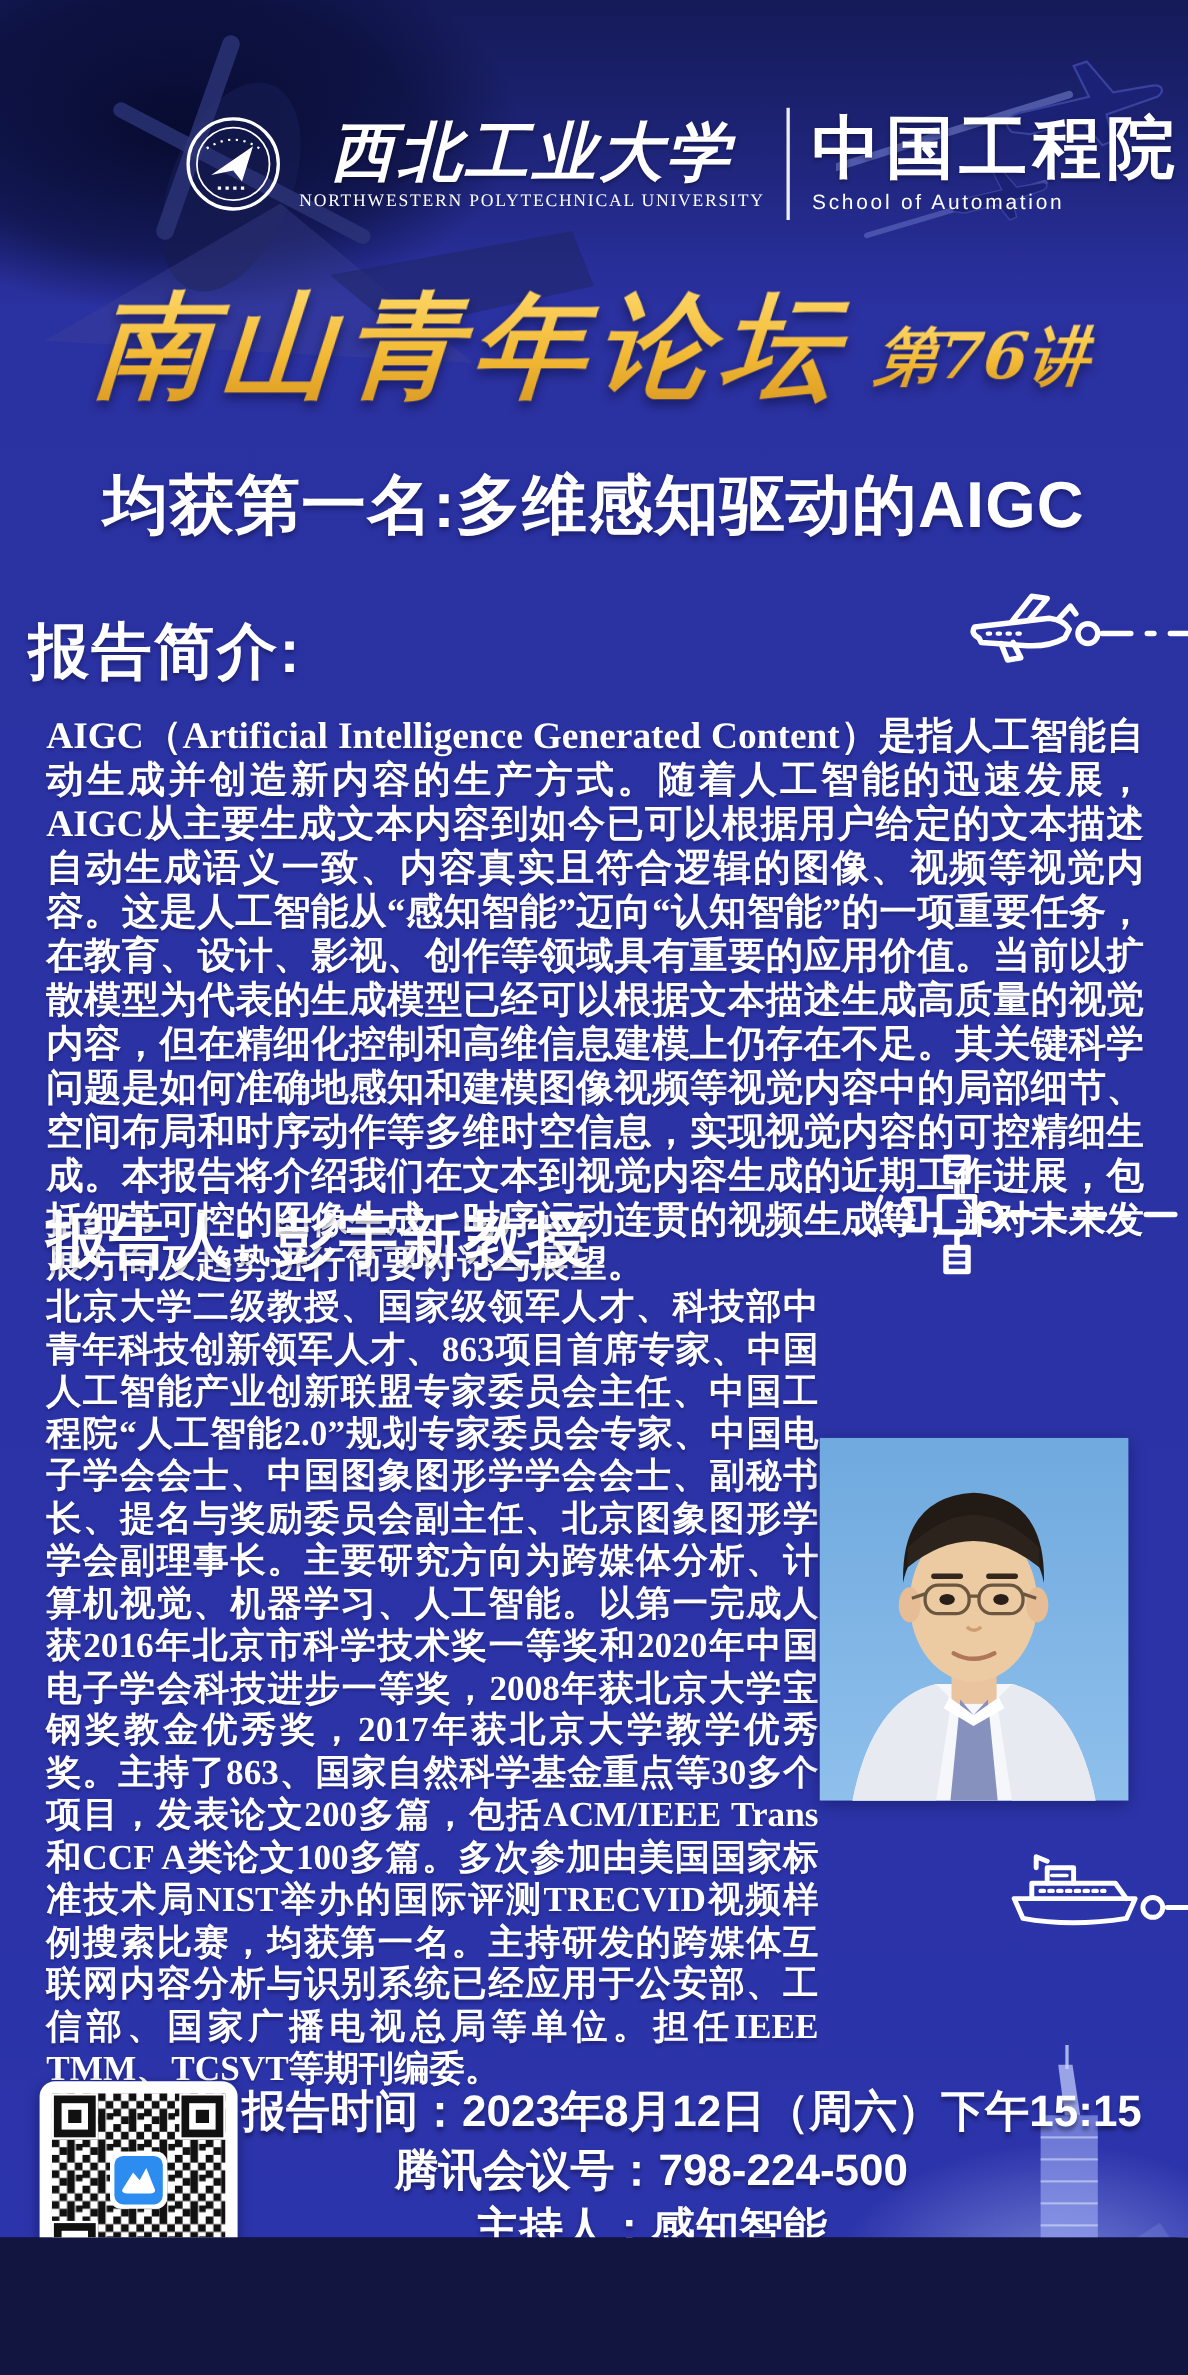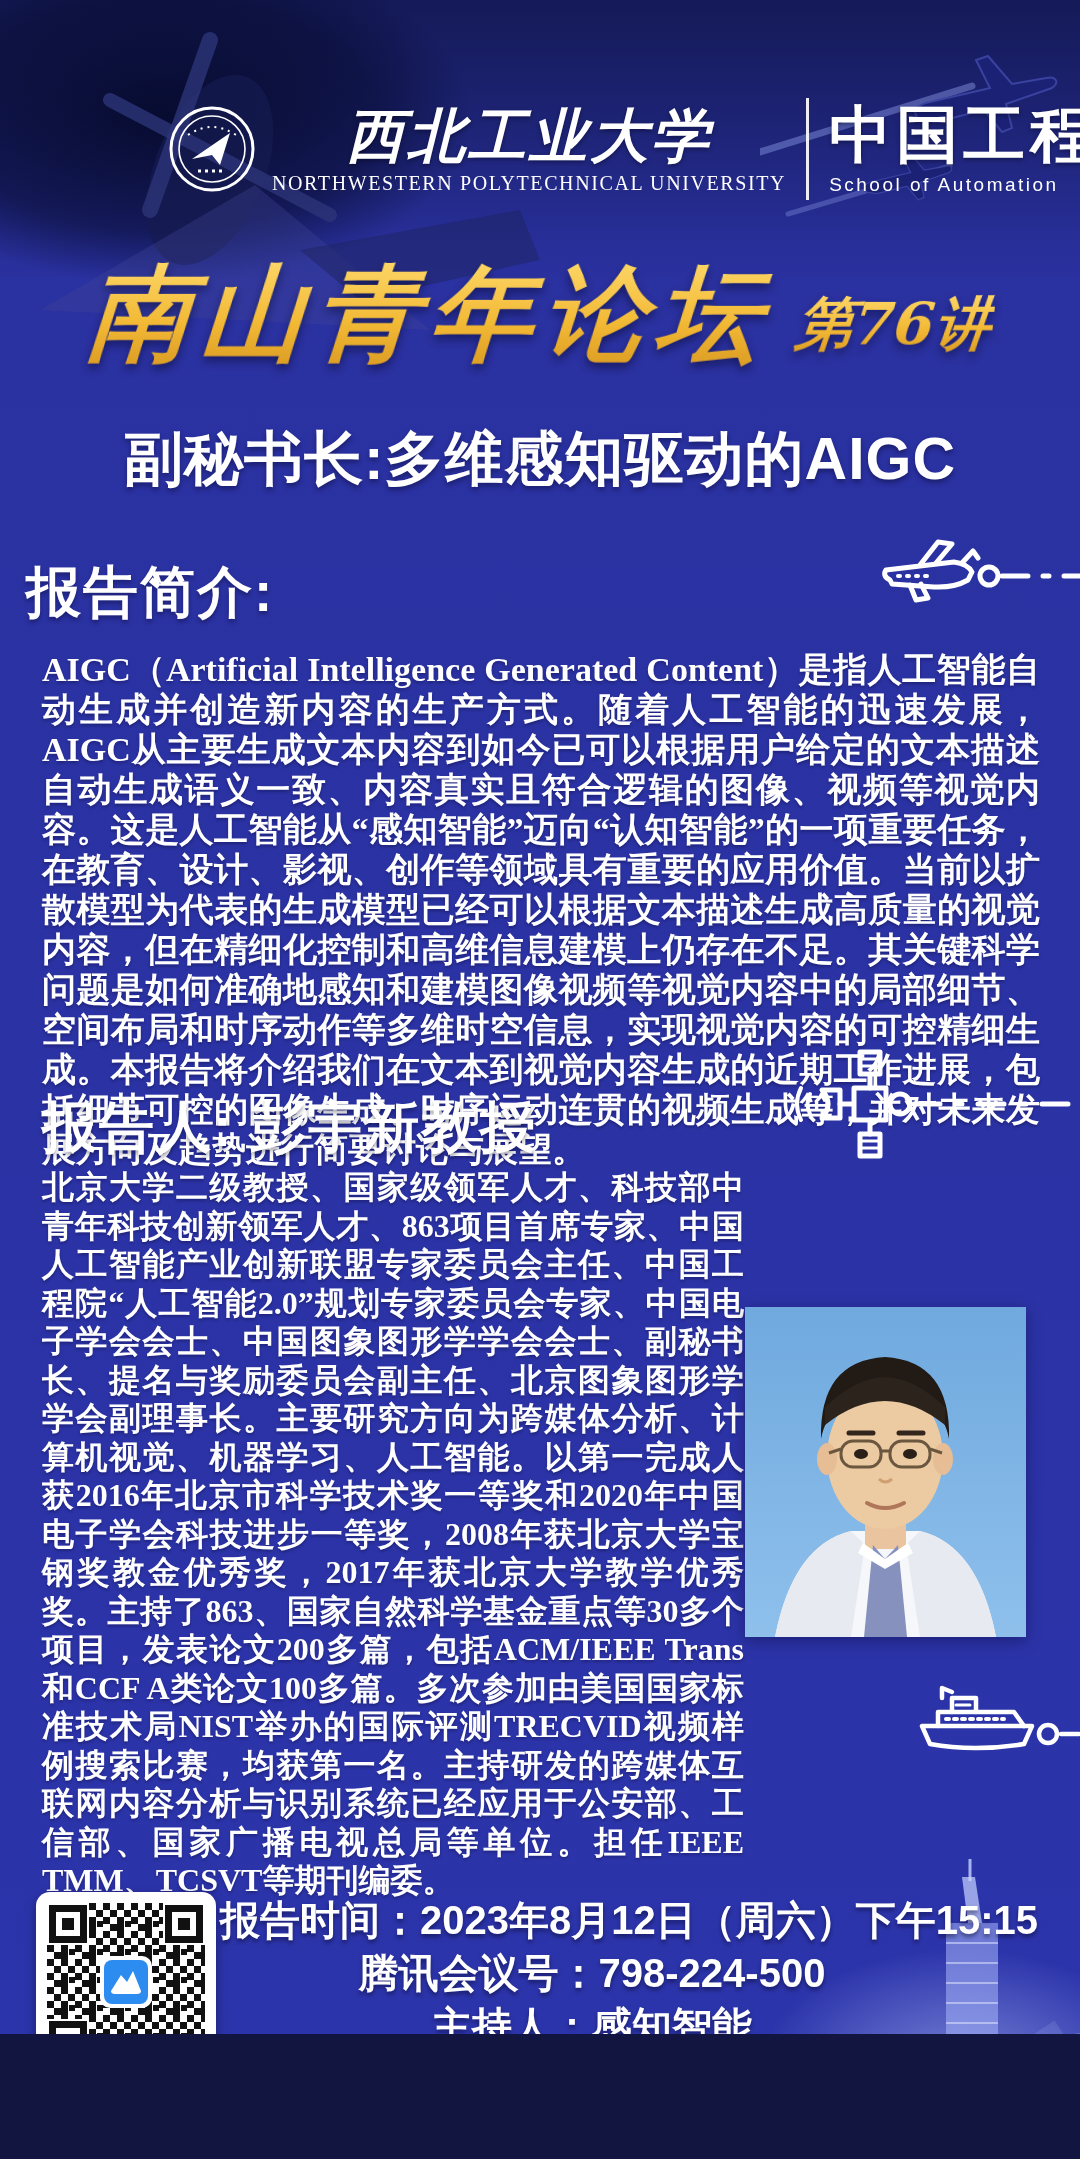--- a/index.html
+++ b/index.html
@@ -10,21 +10,21 @@
   
   .top-shade{left:0;top:0;width:1080px;height:280px;
     background:linear-gradient(180deg,rgba(9,13,52,.55),rgba(9,13,52,0));}
   .top-photo{left:0;top:0;width:540px;height:340px;
     background:radial-gradient(ellipse 72% 62% at 30% 34%,rgba(6,10,44,.94),rgba(6,10,44,.55) 55%,rgba(6,10,44,0) 80%);}
   
   .brand-row{left:168px;top:98px;display:flex;align-items:center;}
   .brand-cn{margin-left:16px;text-align:center;}
   .brand-cal{font-family:"DejaVu Serif","Liberation Serif",serif;font-style:italic;font-weight:bold;
     font-size:58px;line-height:64px;letter-spacing:3px;text-shadow:0 2px 4px rgba(0,0,20,.4);white-space:nowrap;}
-  .brand-en{font-family:"Liberation Serif",serif;font-size:20px;letter-spacing:1.6px;margin-top:4px;white-space:nowrap;}
+  .brand-en{font-family:"Liberation Serif",serif;font-size:16px;letter-spacing:1.6px;margin-top:4px;white-space:nowrap;}
   .brand-div{width:3px;height:102px;background:rgba(255,255,255,.92);margin:0 20px;}
   .school-cn{font-size:62px;font-weight:bold;letter-spacing:5px;line-height:66px;text-shadow:0 2px 4px rgba(0,0,20,.4);white-space:nowrap;}
   .school-en{font-size:19px;letter-spacing:2.5px;margin-top:6px;white-space:nowrap;}
   
   .forum-title{left:0;top:246px;width:1080px;text-align:center;white-space:nowrap;}
   .gold{background:linear-gradient(180deg,#ffdd72 0%,#f2b935 55%,#d2901c 100%);
     -webkit-background-clip:text;background-clip:text;color:transparent;
     filter:drop-shadow(0 5px 5px rgba(0,0,25,.45));}
   .forum-main{display:inline-block;font-family:"DejaVu Serif","Liberation Serif",serif;
     font-style:italic;font-weight:bold;font-size:104px;letter-spacing:10px;transform:skewX(-4deg);}
@@ -90,21 +90,21 @@
       <div class="school-cn">中国工程院</div>
       <div class="school-en">School of Automation</div>
     </div>
   </div>
 
   <div class="abs forum-title">
     <span class="forum-main gold">南山青年论坛</span>
     <span class="forum-session gold">第76讲</span>
   </div>
 
-  <div class="abs report-title">副秘书长:多维感知驱动的AIGC</div>
+  <div class="abs report-title">均获第一名:多维感知驱动的AIGC</div>
 
   <div class="abs sec-heading abstract-heading">报告简介:</div>
   <svg class="abs icon-line" style="left:876px;top:532px;" width="204" height="80" viewBox="0 0 204 80">
     <g stroke="#fff" stroke-width="5" fill="none" stroke-linejoin="round" stroke-linecap="round">
       <path d="M14 48 Q6 44 10 38 L78 30 Q92 32 96 40 L92 48 Q78 56 58 55 L16 52 Z"></path>
       <path d="M44 33 L62 10 L76 12 L60 31"></path>
       <path d="M34 53 L40 68 L52 66 L45 52"></path>
       <path d="M86 31 L97 19 L102 26"></path>
       <path d="M22 44 h32" stroke-width="4" stroke-dasharray="2 7"></path>
       <circle cx="113" cy="44" r="9"></circle>

